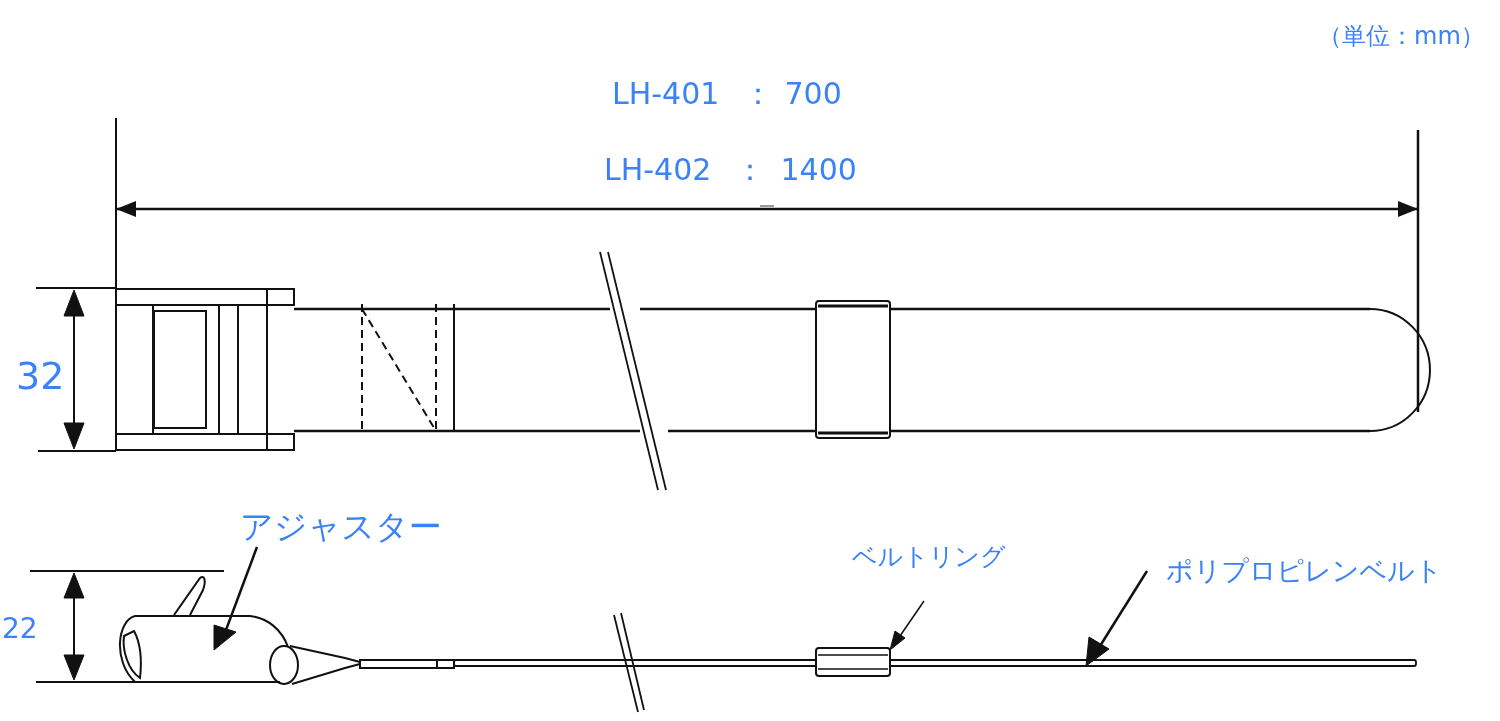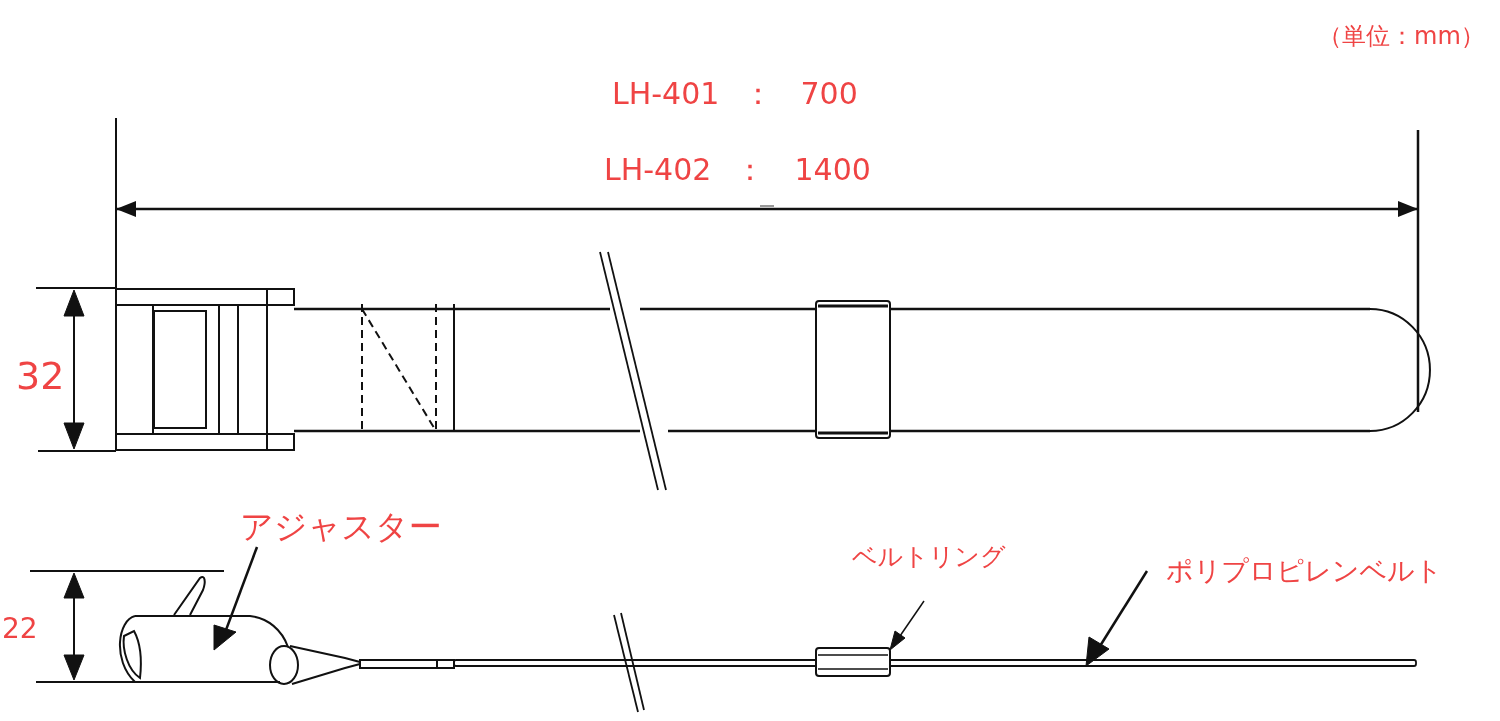--- a/index.html
+++ b/index.html
@@ -1,33 +1,33 @@
 <!DOCTYPE html>
 <html><head>
   <meta charset="utf-8">
   <style>
     html, body { margin: 0; padding: 0; background: #ffffff; }
     body { width: 1500px; height: 721px; position: relative; overflow: hidden; font-family: "DejaVu Sans", sans-serif; }
     svg { position: absolute; left: 0; top: 0; }
-    .txt { position: absolute; color: #ef4444; font-family: "DejaVu Sans", sans-serif; white-space: nowrap; }
+    .txt { position: absolute; color: #3b82f6; font-family: "DejaVu Sans", sans-serif; white-space: nowrap; }
   </style>
 </head>
 <body>
 
 <div class="txt" style="left:1318px; top:20px; font-size:24px;">（単位：mm）</div>
 
 <div style="position:absolute; left:612px; top:74px; font-size:30px;">
   <span class="txt" style="position:static;">LH-401</span>
   <span class="txt" style="position:static; margin-left:14px;">：</span>
-  <span class="txt" style="position:static; margin-left:18px;">700</span>
+  <span class="txt" style="position:static; margin-left:2px;">700</span>
 </div>
 <div style="position:absolute; left:604px; top:150px; font-size:30px;">
   <span class="txt" style="position:static;">LH-402</span>
   <span class="txt" style="position:static; margin-left:14px;">：</span>
-  <span class="txt" style="position:static; margin-left:20px;">1400</span>
+  <span class="txt" style="position:static; margin-left:6px;">1400</span>
 </div>
 
 <div class="txt" style="left:16px; top:354px; font-size:38px;">32</div>
 <div class="txt" style="left:2px; top:612px; font-size:28px;">22</div>
 
 <div class="txt" style="left:240px; top:505px; font-size:33px;">アジャスター</div>
 <div class="txt" style="left:852px; top:540px; font-size:25px;">ベルトリング</div>
 <div class="txt" style="left:1166px; top:553px; font-size:27px;font-family:Liberation Mono, monospace;">ポリプロピレンベルト</div>
 
 <svg width="1500" height="721" viewBox="0 0 1500 721">

